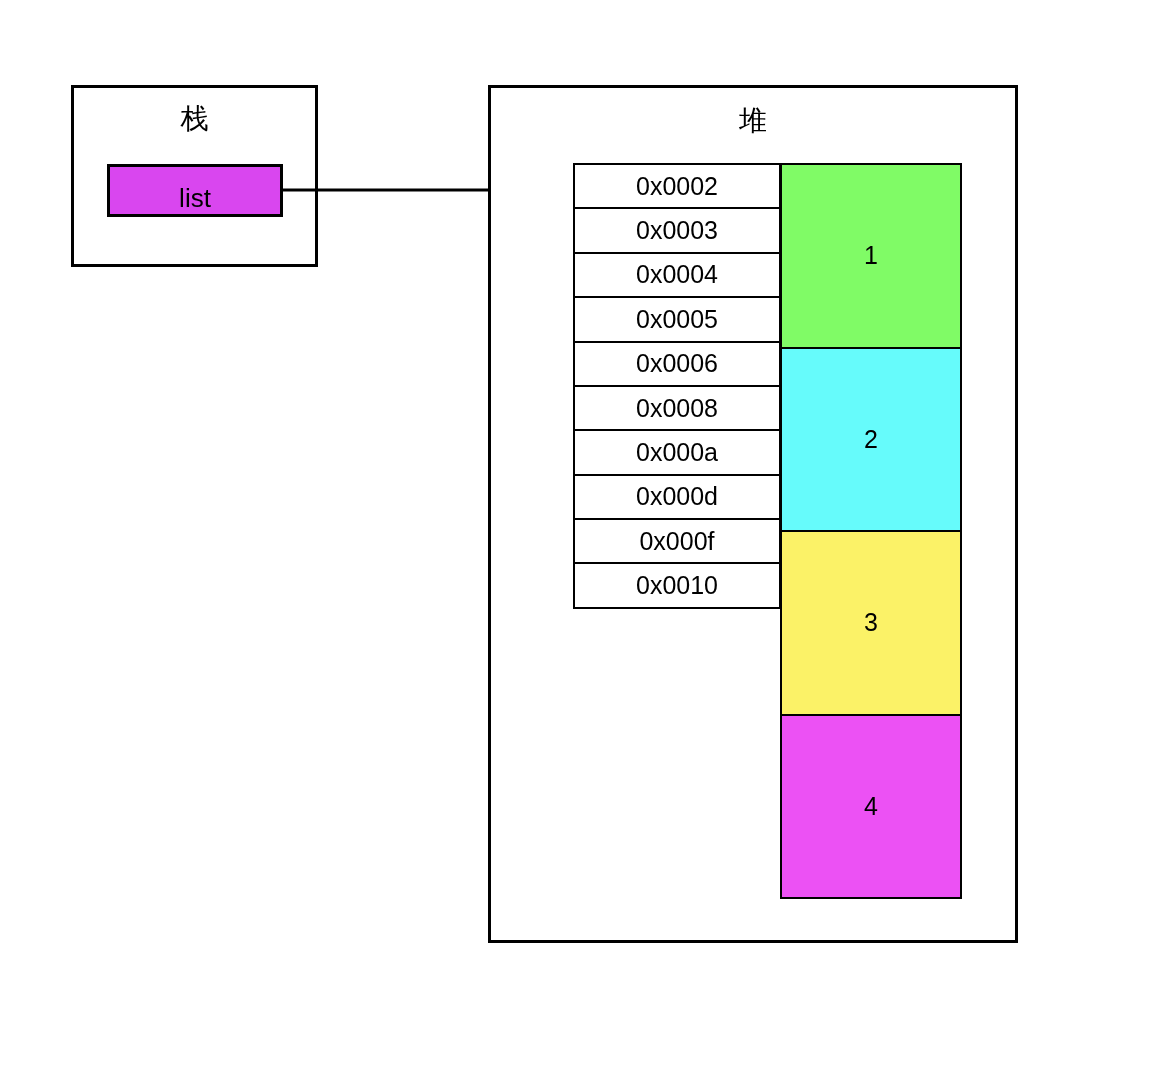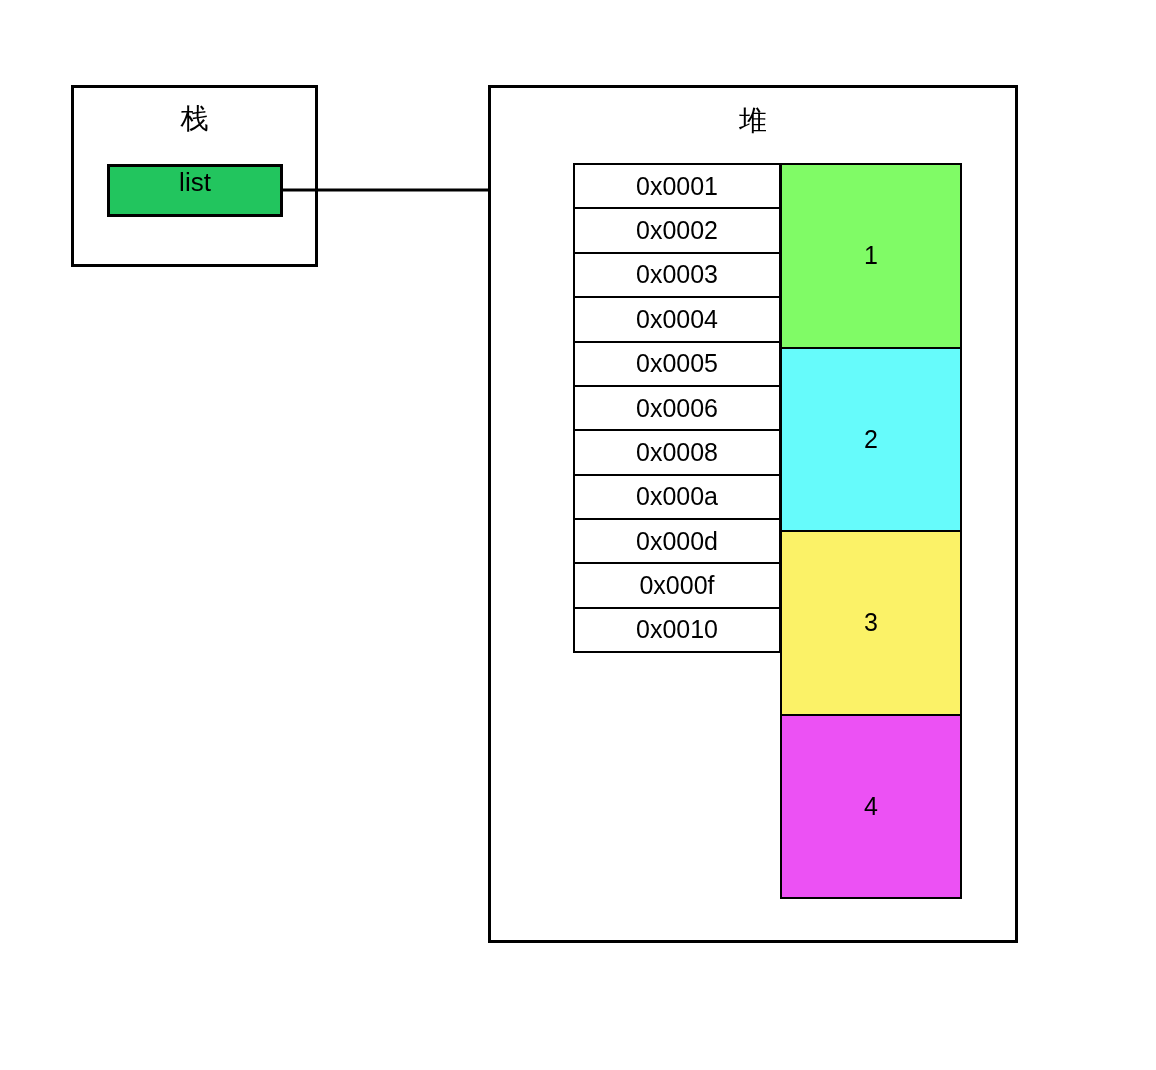--- a/index.html
+++ b/index.html
@@ -42,24 +42,24 @@
     line-height: 34px;
     color: #000000;
   }
   .list-slot {
     position: absolute;
     left: 107px;
     top: 164px;
     width: 176px;
     height: 53px;
     border: 3px solid #000000;
-    background: #22c55e;
+    background: #d946ef;
     box-sizing: border-box;
     display: flex;
-    align-items: flex-start;
+    align-items: flex-end;
     justify-content: center;
     font-size: 26px;
   }
 
   
   .pointer-arrow {
     position: absolute;
     left: 282px;
     top: 172px;
     width: 292px;
@@ -162,23 +162,20 @@
   </svg>
 
   <div class="heap-box">
     <div class="heap-title">堆</div>
   </div>
 
   <div class="memory-table">
 
     <div class="addr-column">
       <div class="addr-cell">
-          <span>0x0001</span>
-        </div>
-      <div class="addr-cell">
           <span>0x0002</span>
         </div>
       <div class="addr-cell">
           <span>0x0003</span>
         </div>
       <div class="addr-cell">
           <span>0x0004</span>
         </div>
       <div class="addr-cell">
           <span>0x0005</span>

